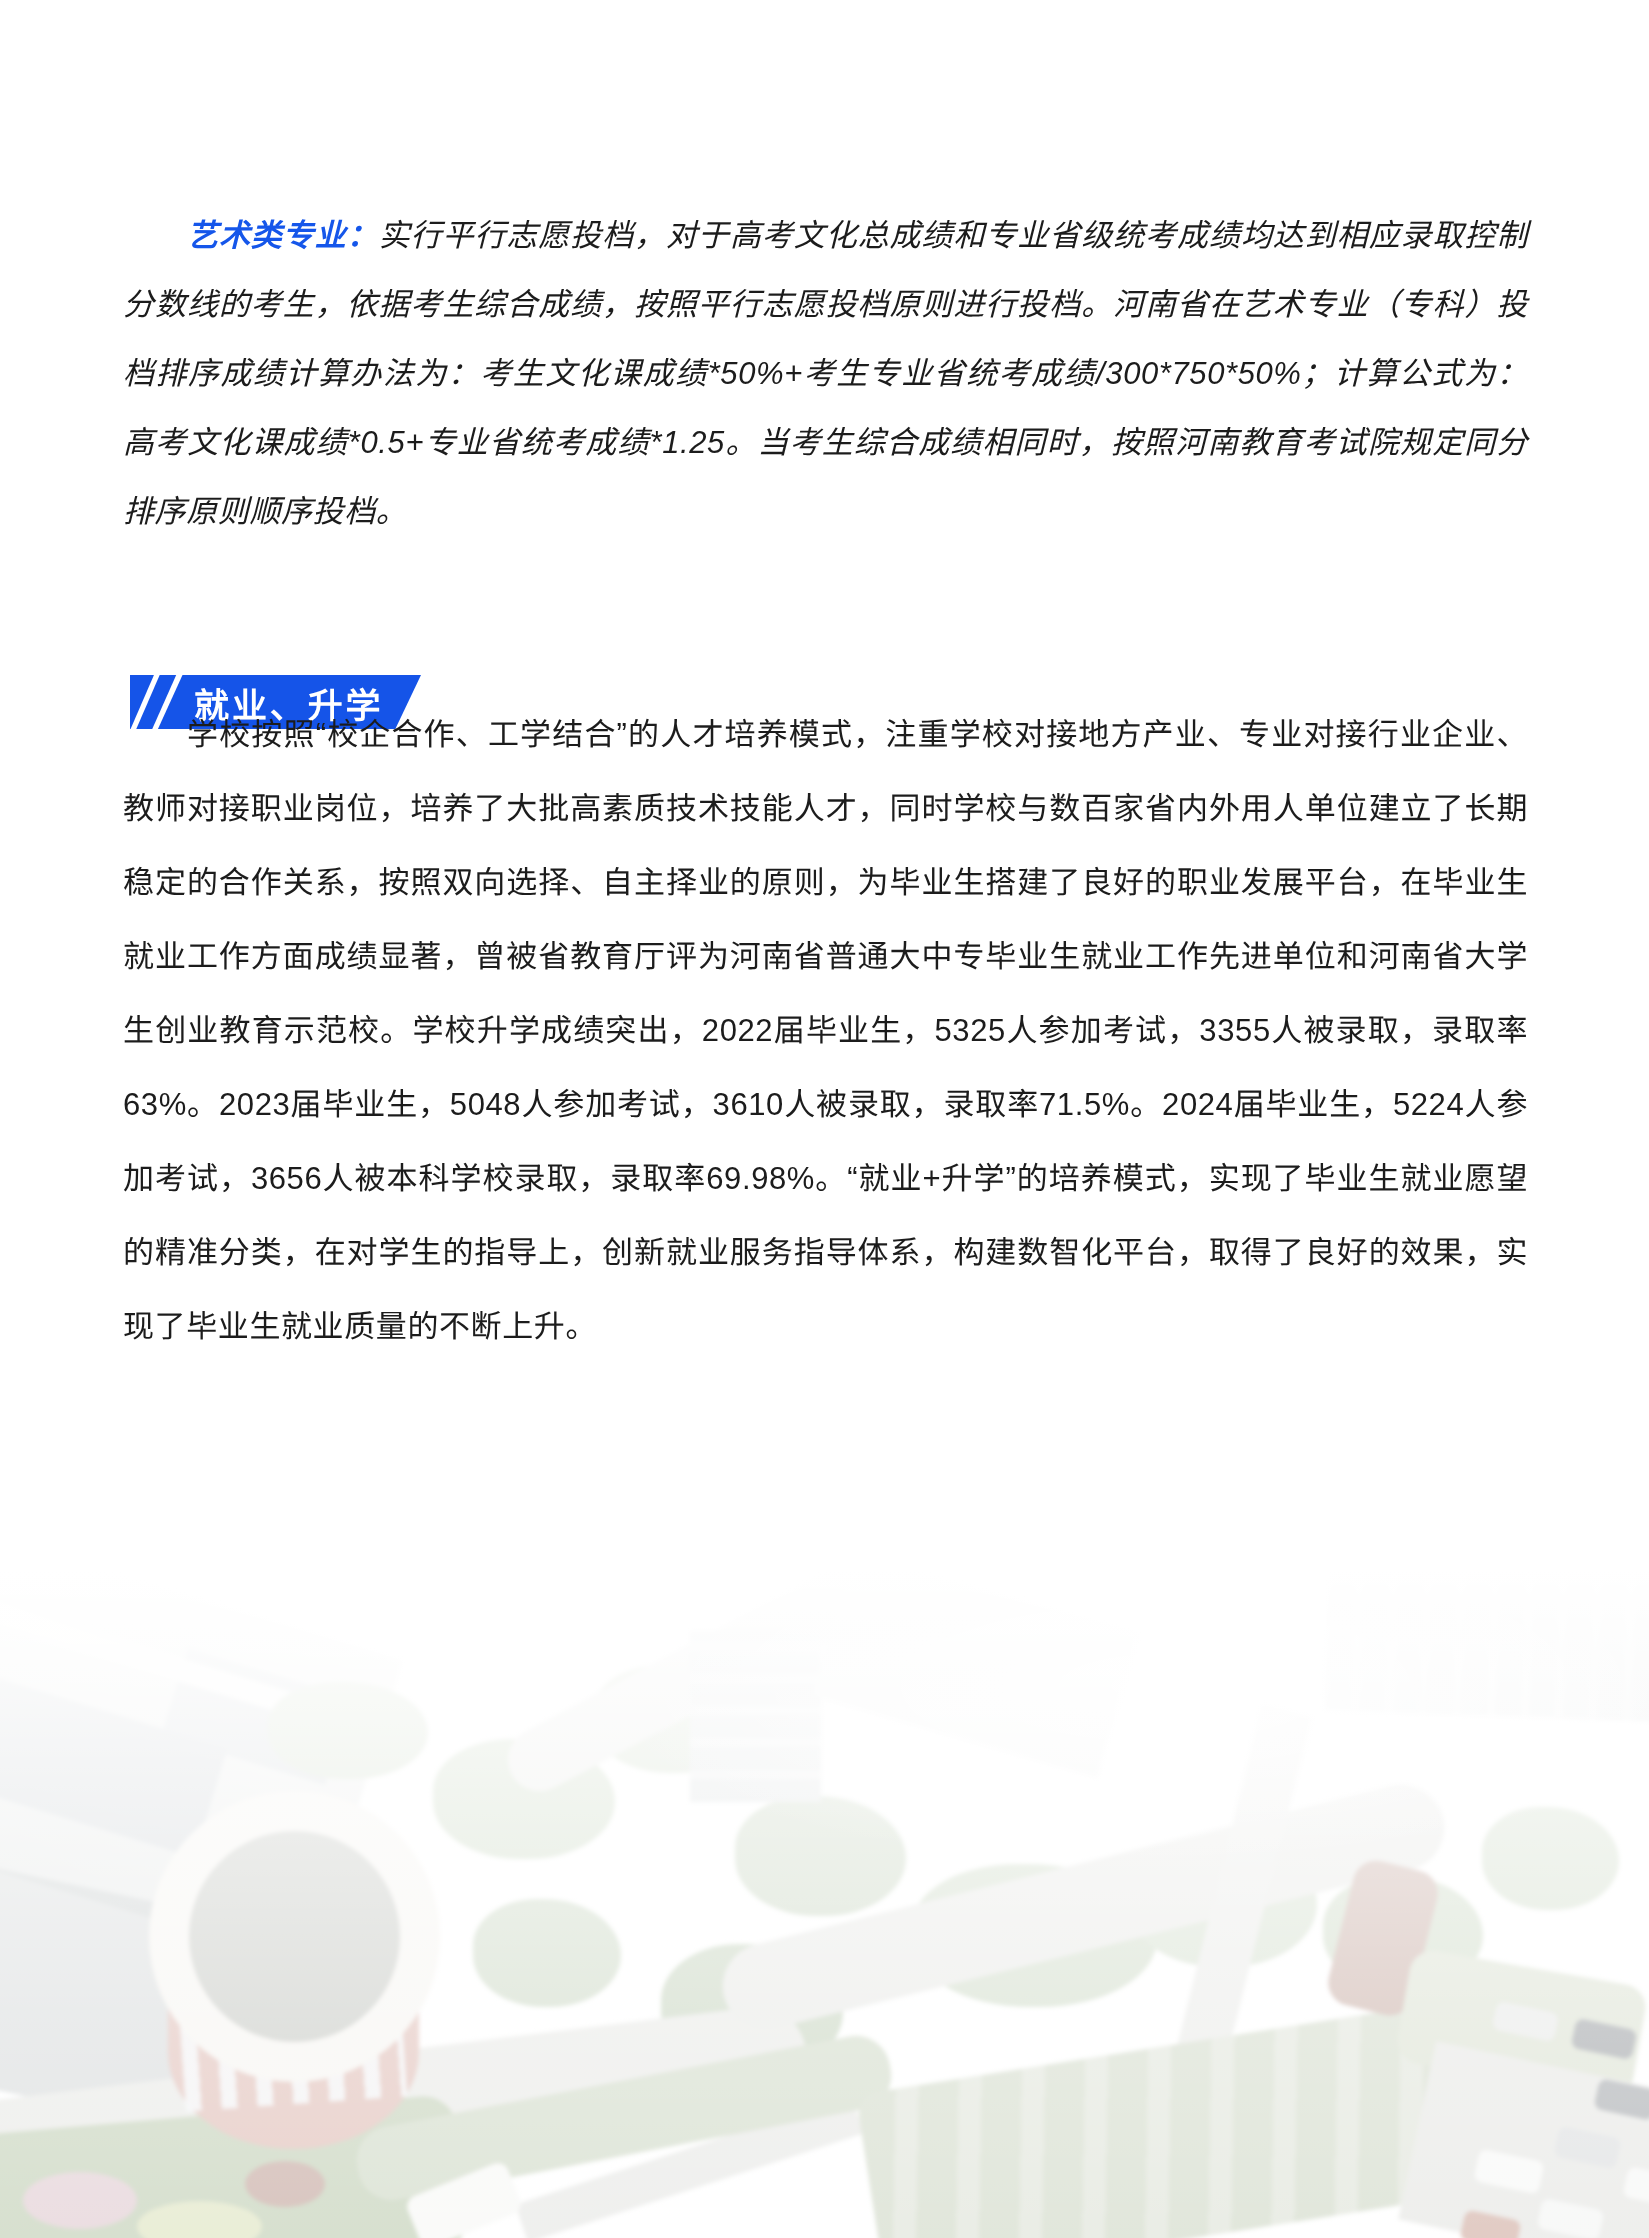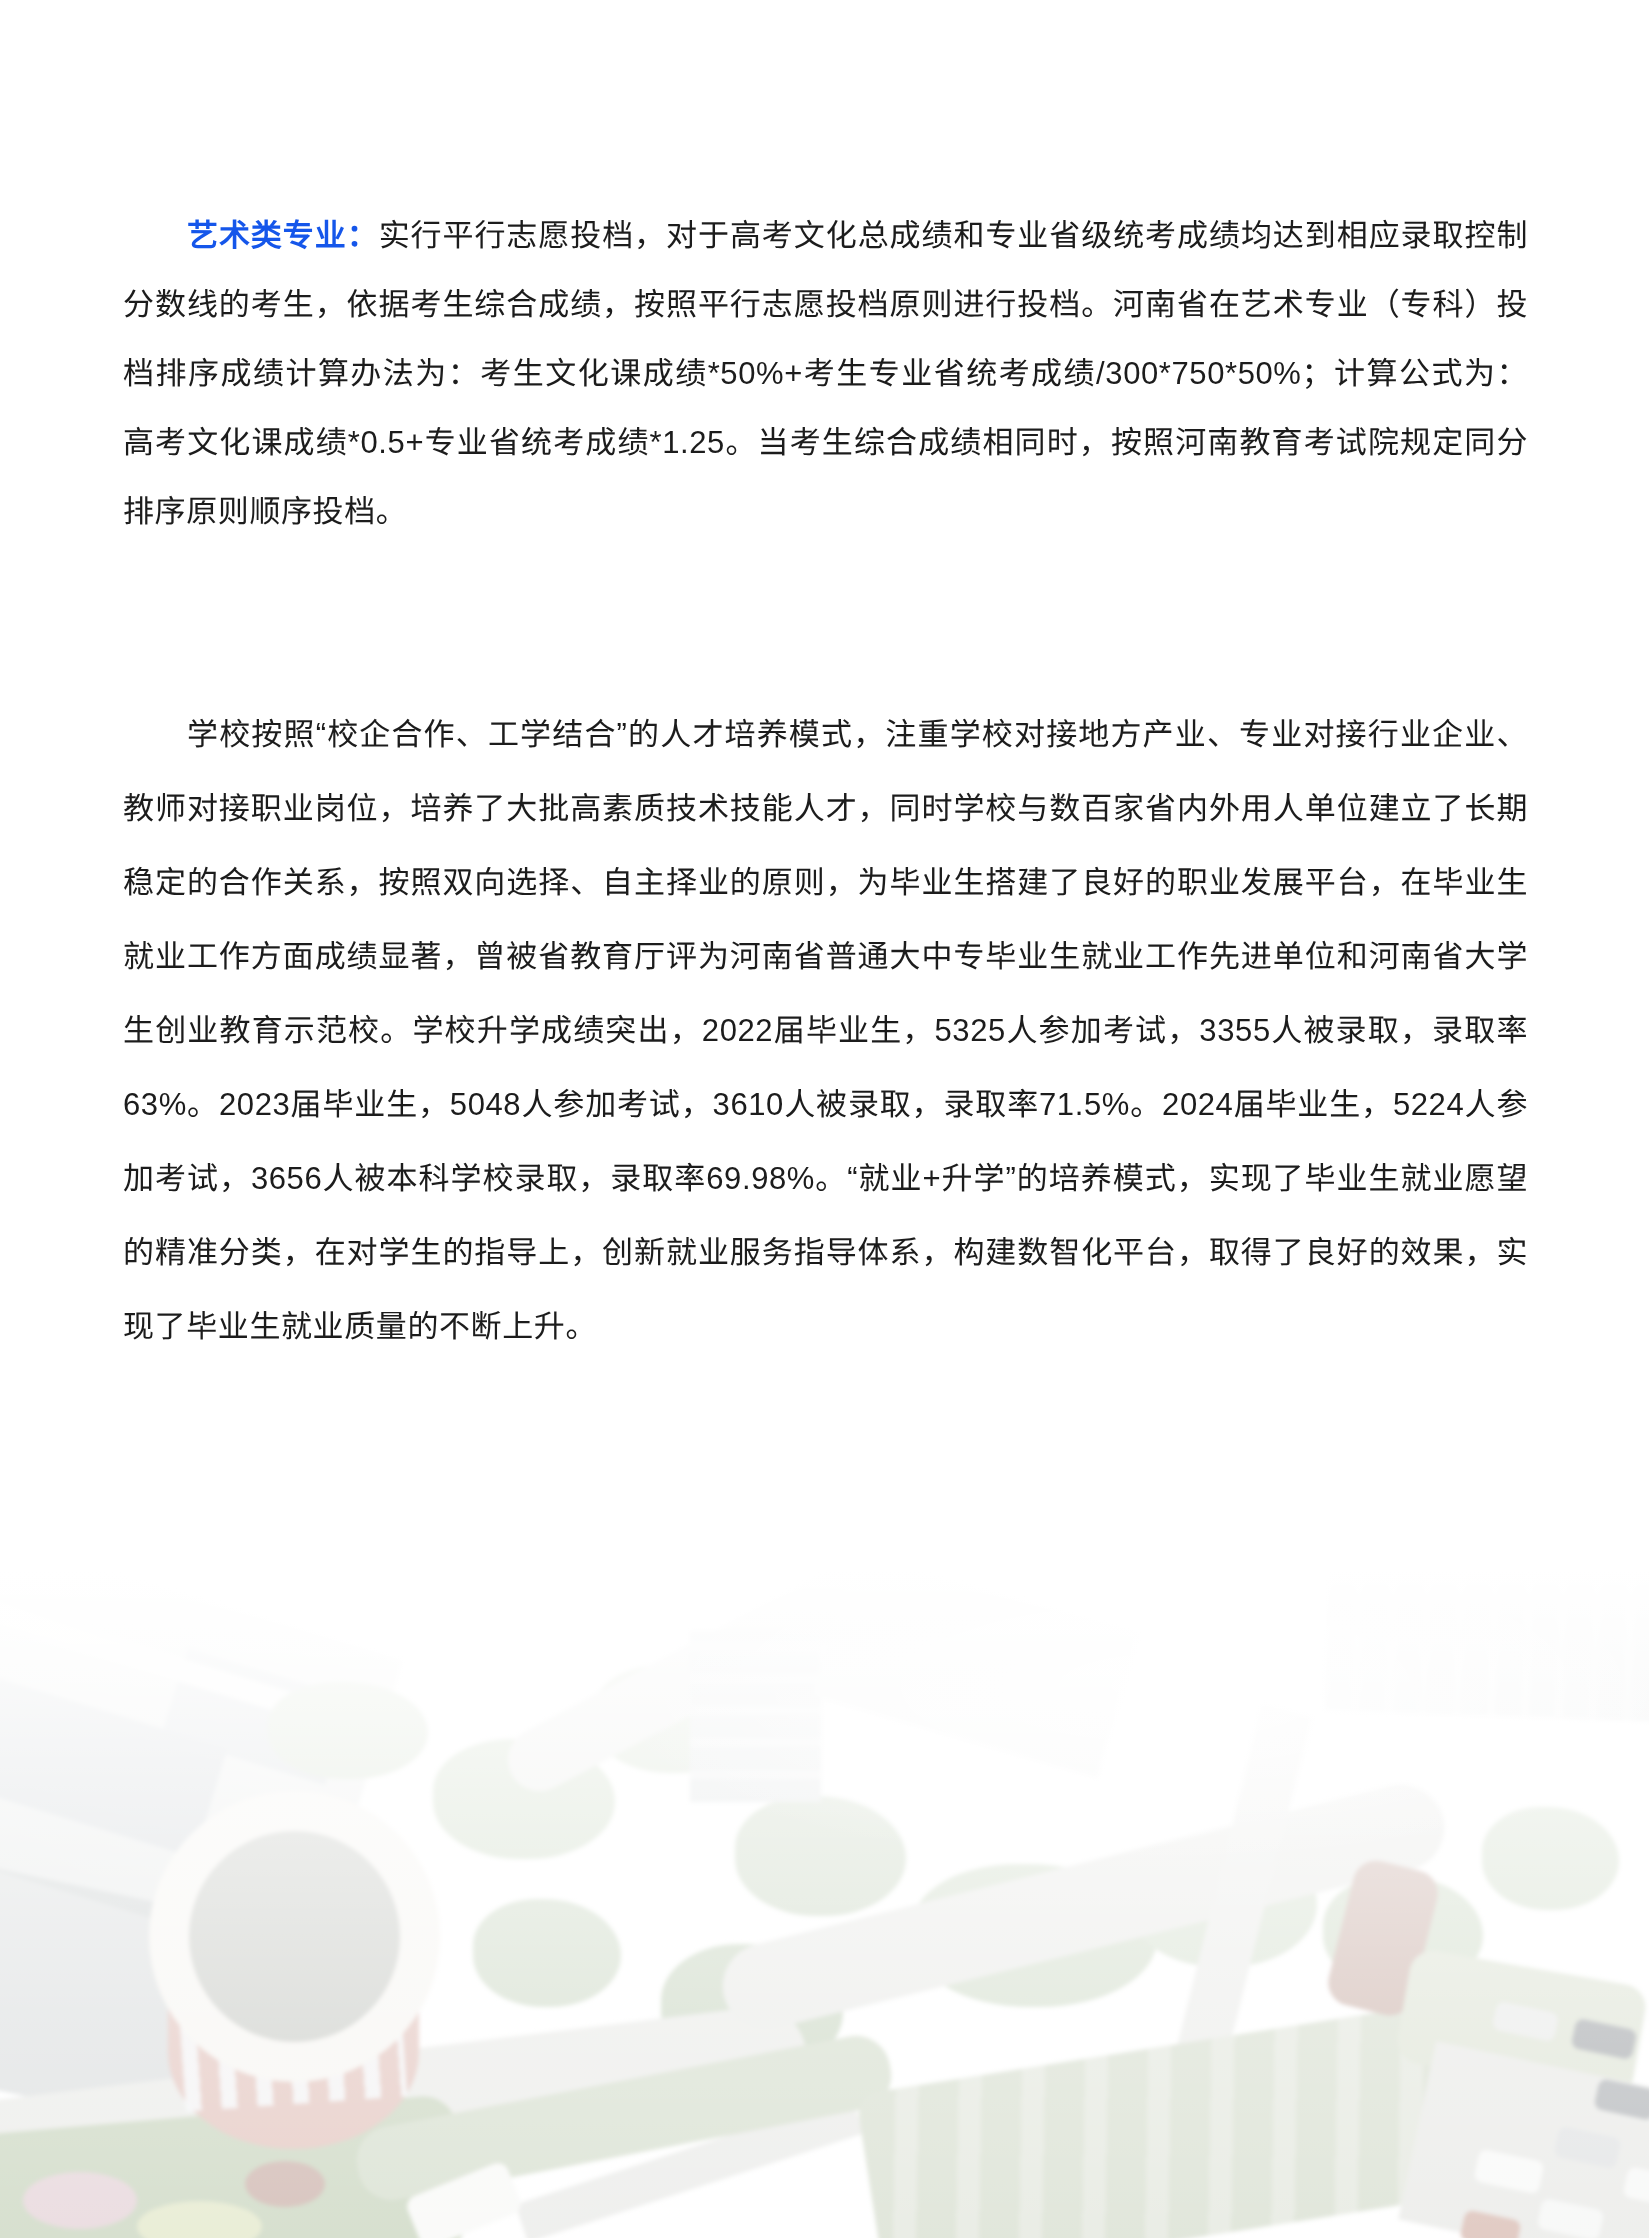--- a/index.html
+++ b/index.html
@@ -17,21 +17,21 @@
     position: absolute;
     left: 123px;
     width: 1405px;
     margin: 0;
     color: var(--body-text, #1c1c1c);
     font-size: 31px;
     text-align: justify;
     text-justify: inter-character;
     letter-spacing: 0.6px;
   }
-  .para1 { top: 201px; line-height: 69px; text-indent: 64px; }
+  .para1 { top: 201px; line-height: 69px; text-indent: 64px; font-style: italic; }
   .para2 { top: 698px; line-height: 74px; text-indent: 64px; }
   .inline-label {
     color: var(--accent-blue, #1556ea);
     font-weight: 700;
   }
 
   
   .badge {
     position: absolute;
     left: 130px;
@@ -144,20 +144,28 @@
     pointer-events: none;
   }
 </style>
 </head>
 <body>
 
 <div class="page">
 
   <p class="para para1"><span class="inline-label">艺术类专业：</span><span>实行平行志愿投档，对于高考文化总成绩和专业省级统考成绩均达到相应录取控制分数线的考生，依据考生综合成绩，按照平行志愿投档原则进行投档。河南省在艺术专业（专科）投档排序成绩计算办法为：考生文化课成绩*50%+考生专业省统考成绩/300*750*50%；计算公式为：高考文化课成绩*0.5+专业省统考成绩*1.25。当考生综合成绩相同时，按照河南教育考试院规定同分排序原则顺序投档。</span></p>
 
+  <div class="badge">
+    <svg viewBox="0 0 510 95" preserveAspectRatio="none">
+      <polygon points="0,0 510,0 465,95 0,95" fill="#1554e8"></polygon>
+      <polygon points="42,0 52,0 11,95 1,95" fill="#ffffff"></polygon>
+      <polygon points="81,0 92,0 49,95 39,95" fill="#ffffff"></polygon>
+    </svg>
+    <span class="badge-label">就业、升学</span>
+  </div>
 
   <p class="para para2">学校按照“校企合作、工学结合”的人才培养模式，注重学校对接地方产业、专业对接行业企业、教师对接职业岗位，培养了大批高素质技术技能人才，同时学校与数百家省内外用人单位建立了长期稳定的合作关系，按照双向选择、自主择业的原则，为毕业生搭建了良好的职业发展平台，在毕业生就业工作方面成绩显著，曾被省教育厅评为河南省普通大中专毕业生就业工作先进单位和河南省大学生创业教育示范校。学校升学成绩突出，2022届毕业生，5325人参加考试，3355人被录取，录取率63%。2023届毕业生，5048人参加考试，3610人被录取，录取率71.5%。2024届毕业生，5224人参加考试，3656人被本科学校录取，录取率69.98%。“就业+升学”的培养模式，实现了毕业生就业愿望的精准分类，在对学生的指导上，创新就业服务指导体系，构建数智化平台，取得了良好的效果，实现了毕业生就业质量的不断上升。</p>
 
   <div class="photo">
     <div class="scene">
       <div class="s roof-l"></div>
       <div class="s roof-p1"></div>
       <div class="s roof-p2"></div>
       <div class="s roof-beam"></div>
       <div class="s dark-l"></div>

